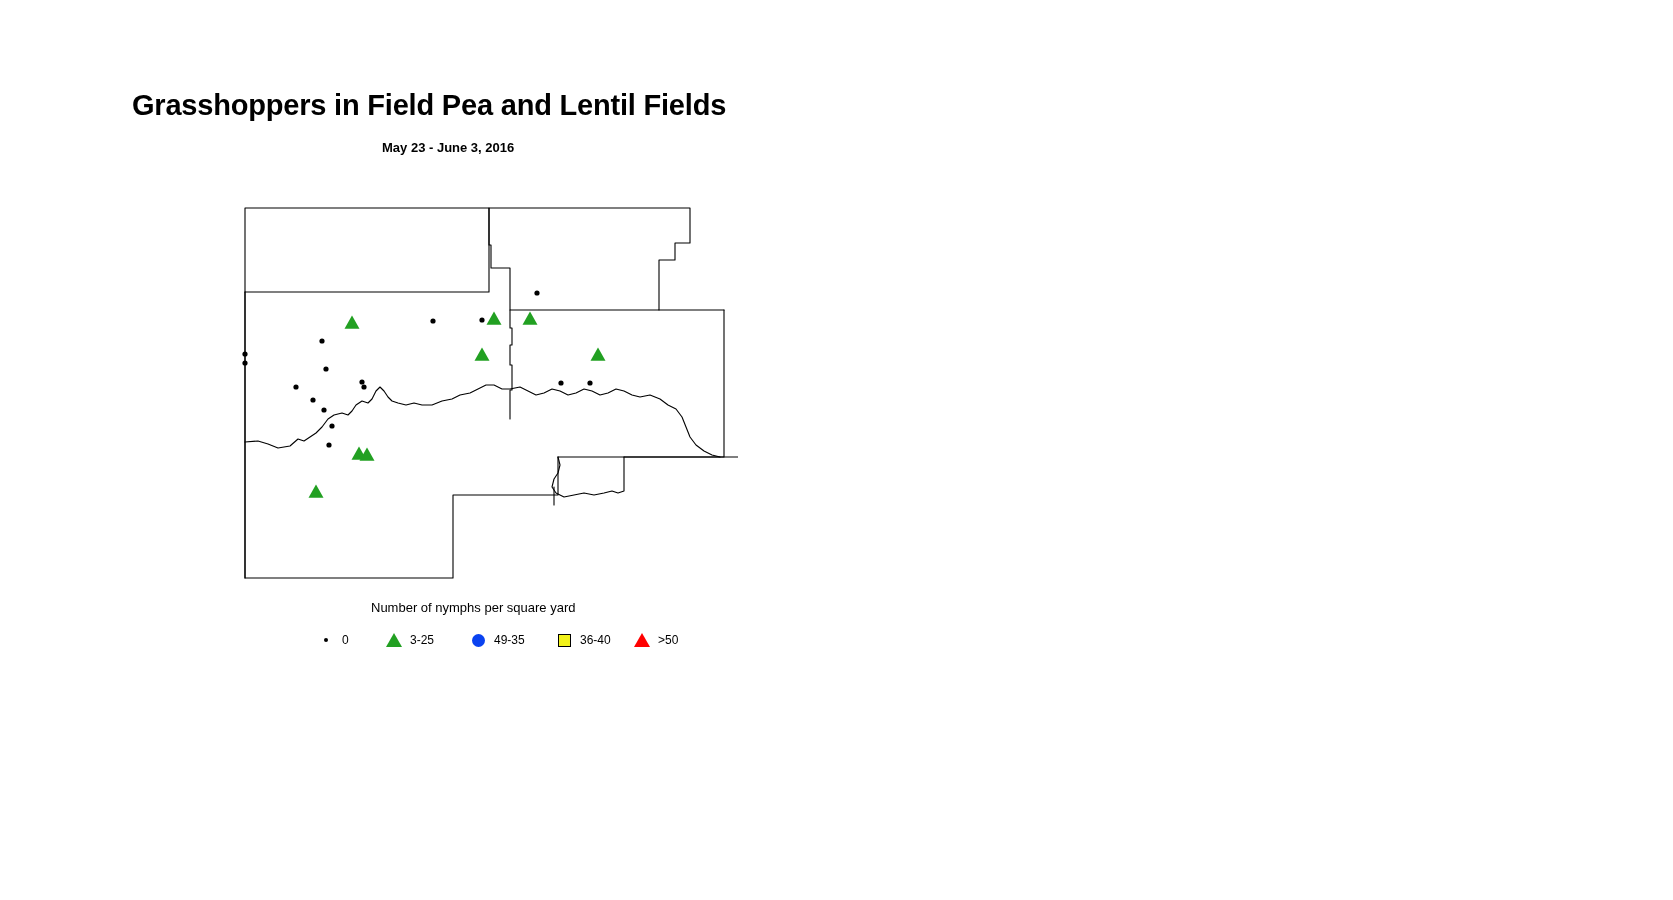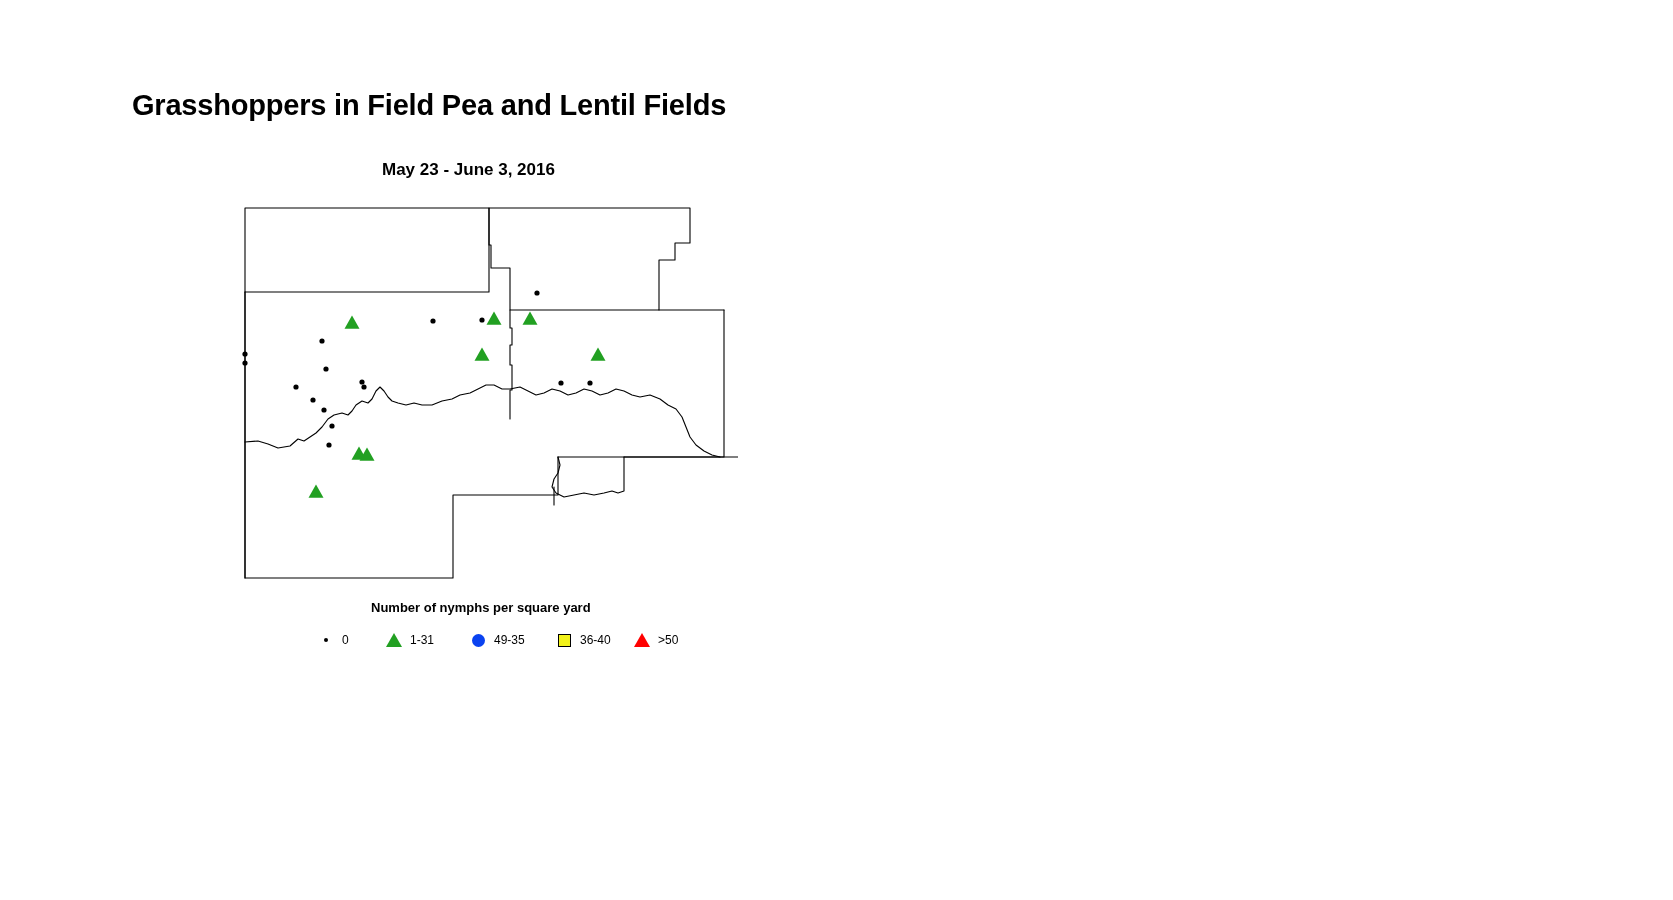--- a/index.html
+++ b/index.html
@@ -26,41 +26,41 @@
     left: 132px;
     top: 89px;
     font-size: 29px;
     font-weight: bold;
     letter-spacing: -0.2px;
     white-space: nowrap;
   }
   #subtitle {
     position: absolute;
     left: 382px;
-    top: 160px;
-    font-size: 17px;
+    top: 140px;
+    font-size: 13px;
     font-weight: bold;
     white-space: nowrap;
   }
   #map-wrap {
     position: absolute;
     left: 238px;
     top: 205px;
     width: 500px;
     height: 385px;
   }
   #map-svg {
     display: block;
   }
   #legend-title {
     position: absolute;
     left: 371px;
     top: 600px;
     font-size: 13px;
-    font-weight: bold;
+    font-weight: normal;
     white-space: nowrap;
   }
   #legend {
     position: absolute;
     left: 316px;
     top: 629px;
     width: 400px;
     height: 22px;
   }
   .legend-item {
@@ -183,21 +183,21 @@
     <div class="legend-item" style="left:0px">
       <span class="legend-sym">
           <span class="sym-dot"></span>
         </span>
       <span class="legend-label">0</span>
     </div>
     <div class="legend-item" style="left:68px">
       <span class="legend-sym">
           <span class="sym-tri" style="border-bottom:14px solid #22A022"></span>
         </span>
-      <span class="legend-label">1-31</span>
+      <span class="legend-label">3-25</span>
     </div>
     <div class="legend-item" style="left:152px">
       <span class="legend-sym">
           <span class="sym-circ" style="background:#0A42F0"></span>
         </span>
       <span class="legend-label">49-35</span>
     </div>
     <div class="legend-item" style="left:238px">
       <span class="legend-sym">
           <span class="sym-sq" style="background:#F2F21A"></span>

